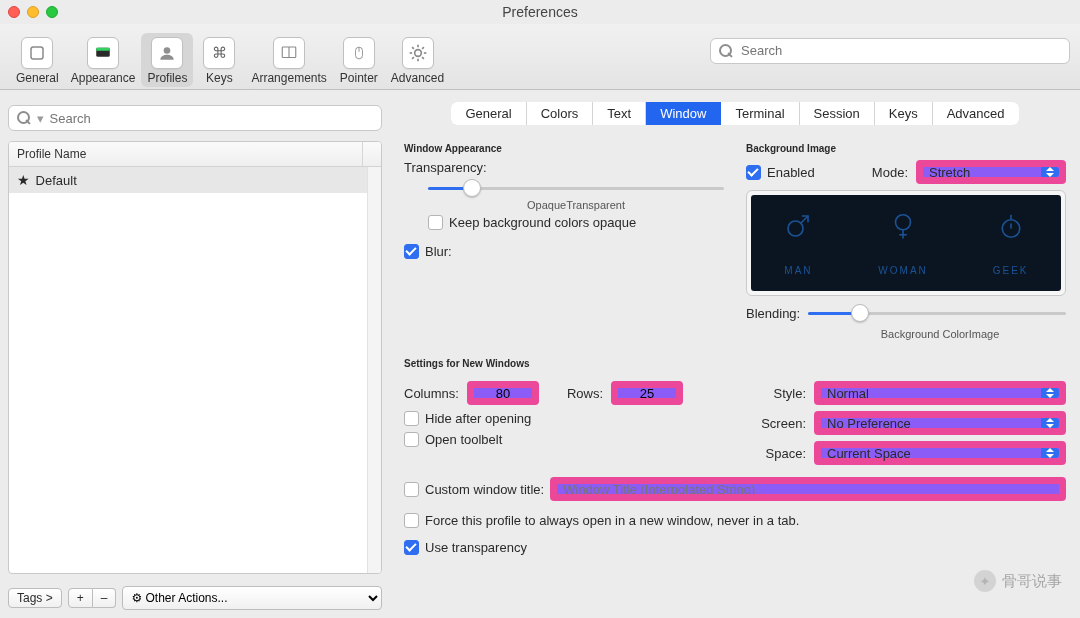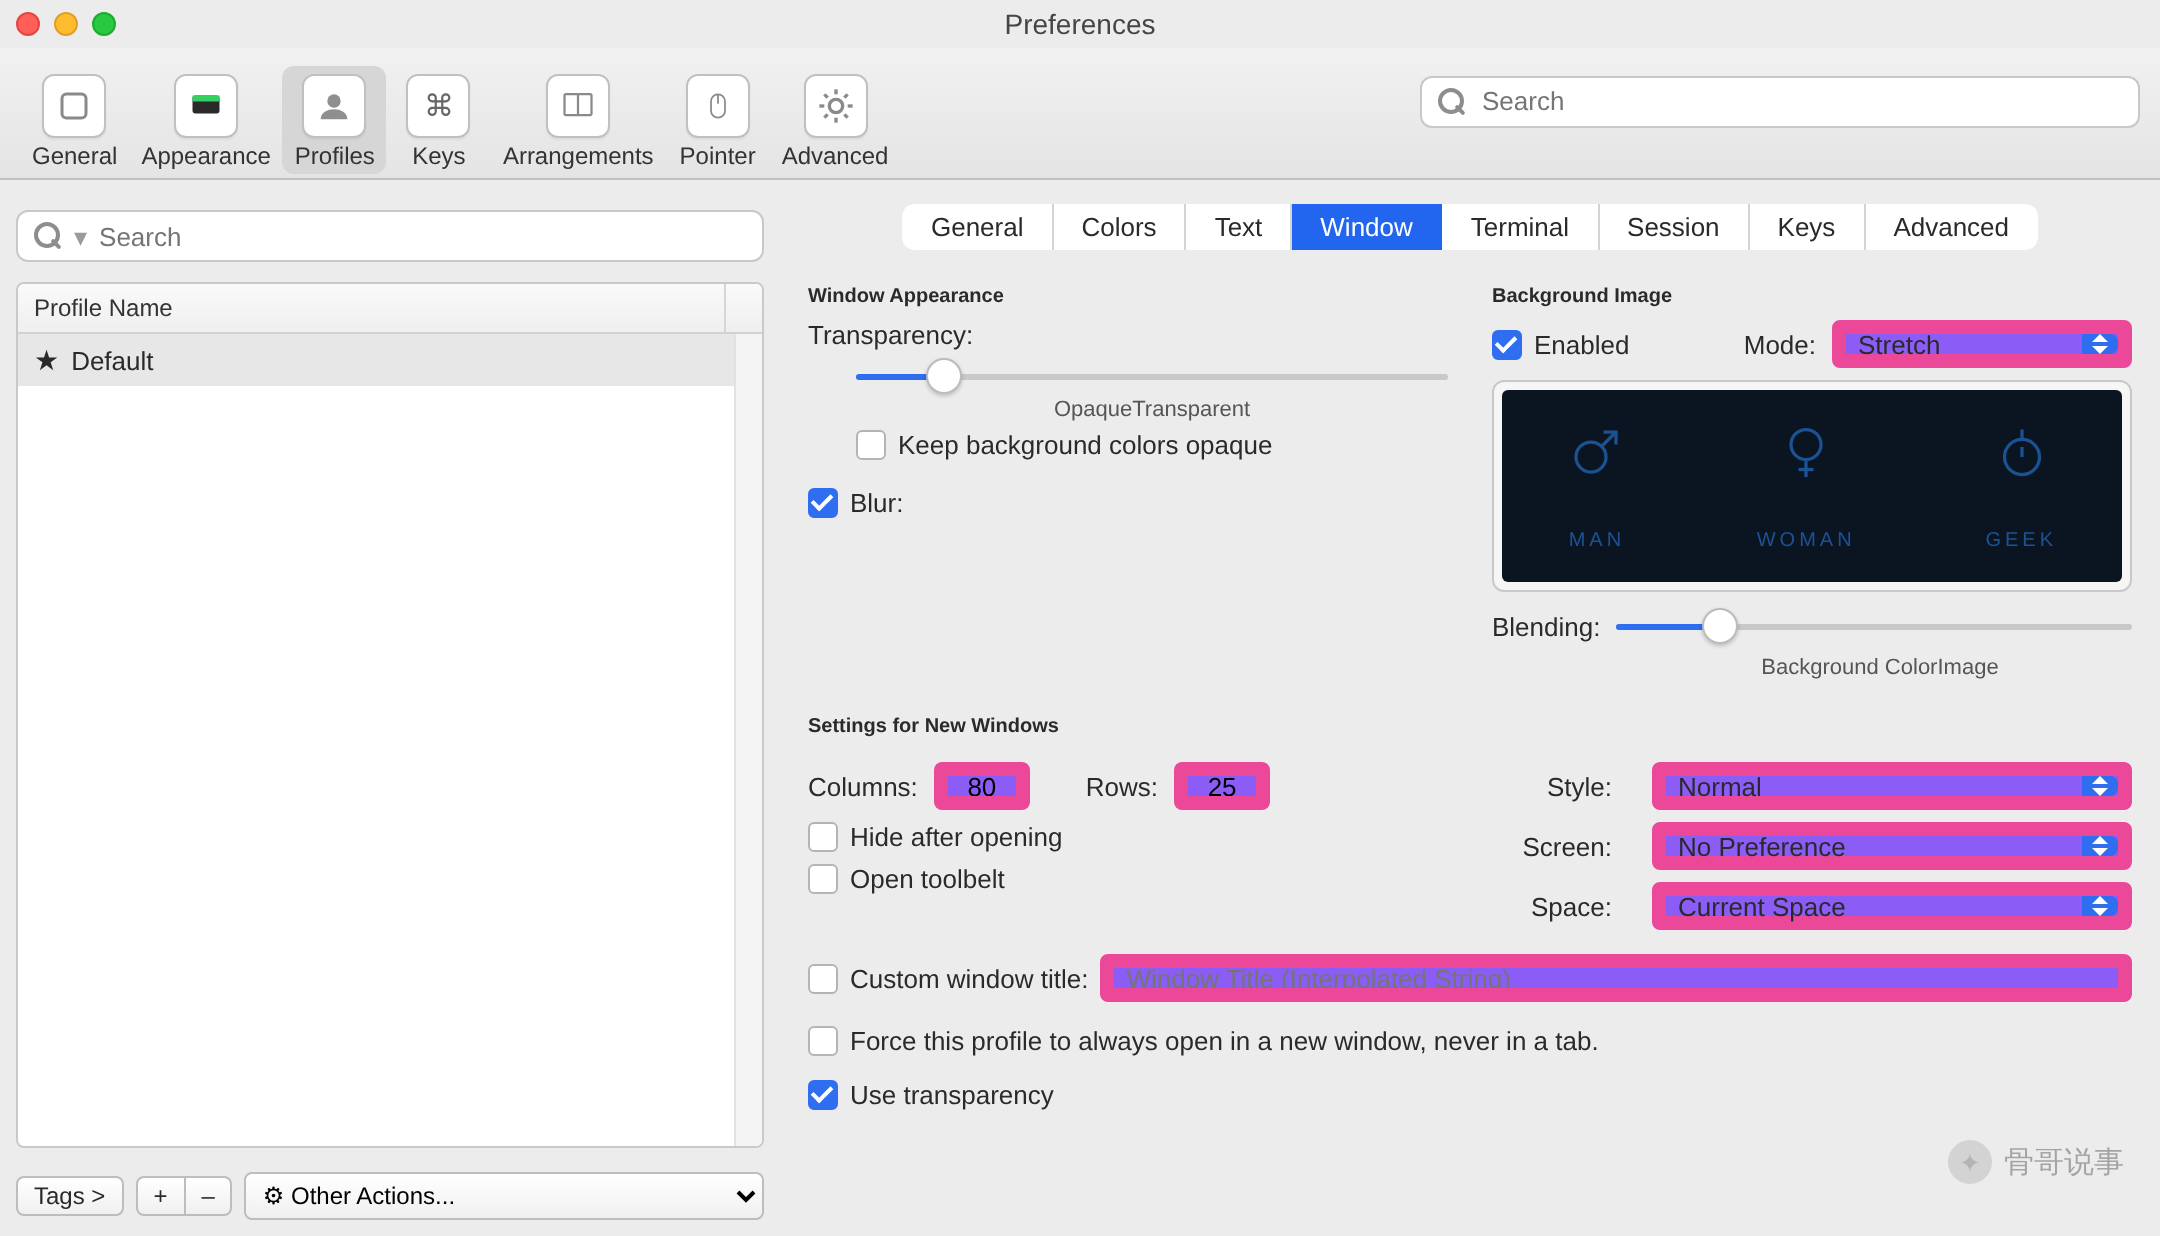--- a/index.html
+++ b/index.html
@@ -100,24 +100,24 @@
   .arrow-up, .arrow-down { width:0; height:0; border-left:4px solid transparent; border-right:4px solid transparent; margin:auto; }
   .arrow-up { border-bottom:4px solid #fff; }
   .arrow-down { border-top:4px solid #fff; }
   .stepper { align-items:center; justify-content:center; gap:2px; }
 
   .bg-preview { margin-top:6px; border:1px solid #c9c9c9; border-radius:6px; padding:4px; background:#f6f6f6; }
   .bg-img { height:96px; border-radius:3px; background:#0b1522; display:flex; align-items:center; justify-content:space-around; color:#1d5da8; font-family:monospace; font-size:10px; letter-spacing:2px; }
   .bg-icon { display:flex; flex-direction:column; align-items:center; gap:24px; opacity:.85; }
   .bg-icon svg { width:30px; height:30px; }
 
-  .field-small { width:48px; text-align:center; }
+  .field-small { width:72px; text-align:center; }
   .right-align { margin-left:auto; }
 
-  .rightcol-row { display:flex; align-items:center; gap:20px; margin:6px 0; }
+  .rightcol-row { display:flex; align-items:center; gap:8px; margin:6px 0; }
   .rightcol-row .lab { width:60px; text-align:right; }
 
   .watermark { position:absolute; right:18px; bottom:26px; display:flex; align-items:center; gap:6px;
                color:#6b6b6b; font-size:15px; opacity:.55; pointer-events:none; }
   .watermark .ico { width:22px; height:22px; border-radius:50%; background:#bfbfbf; display:flex; align-items:center; justify-content:center; color:#888; font-size:13px;}
 </style>
 </head>
 <body>
 
 <div class="titlebar">

